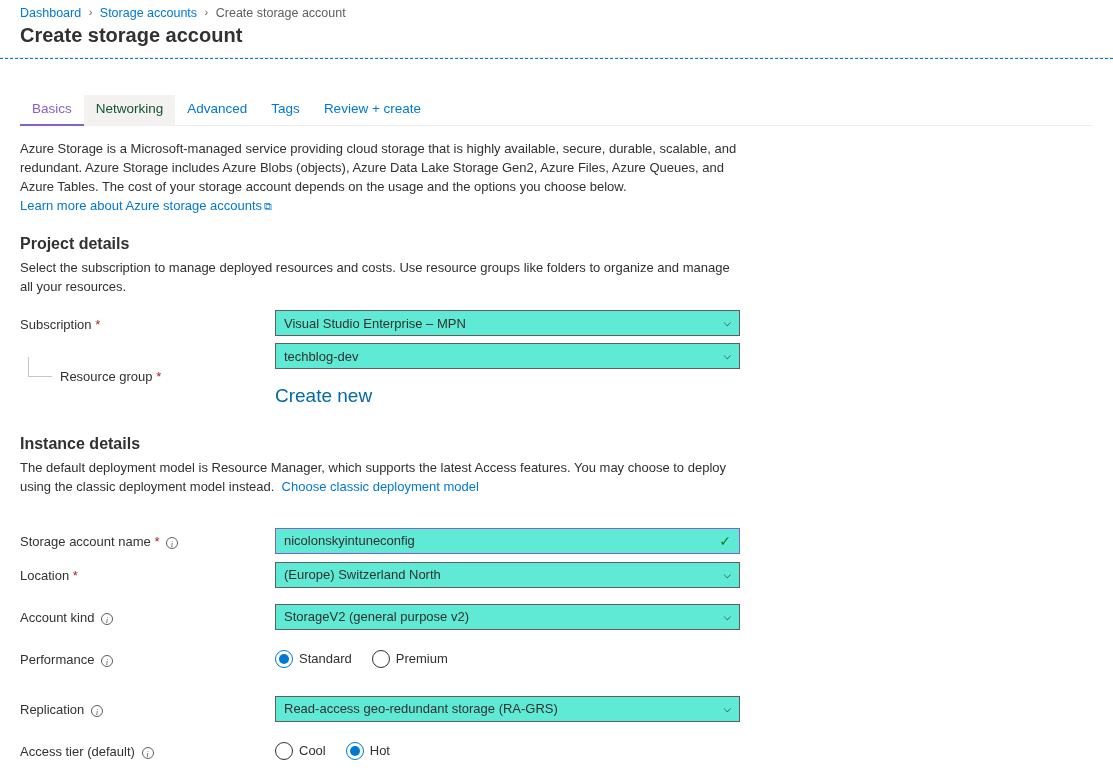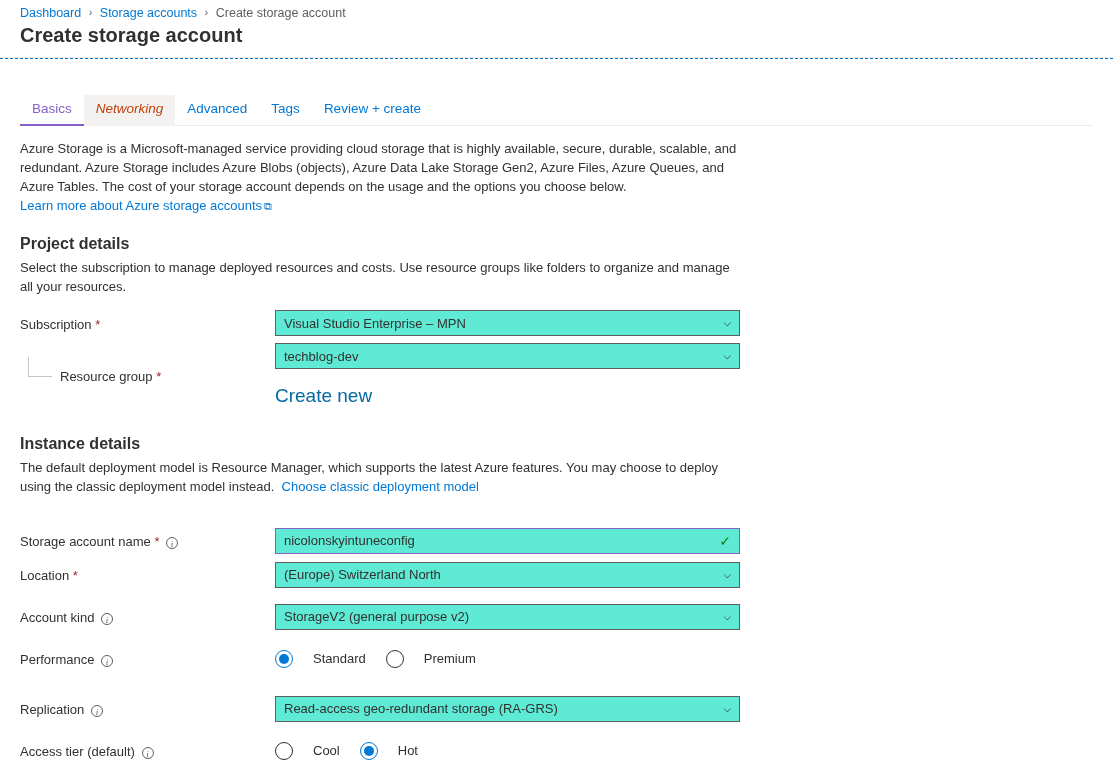--- a/index.html
+++ b/index.html
@@ -55,21 +55,21 @@
   .tab {
     padding: 6px 12px 8px 12px;
     font-size: 13.5px;
     cursor: pointer;
     color: #0078d4;
     border-bottom: 2px solid transparent;
     margin-bottom: -1px;
   }
   
   .tab-basics { color: #8661c5; border-bottom: 2px solid #8661c5; }
-  .tab-networking { color: #c2410c; background: #f3f2f1; font-style: italic; }
+  .tab-networking { color: #14532d; background: #f3f2f1; }
   .content {
     padding: 14px 20px 30px 20px;
     max-width: 760px;
   }
   .intro {
     line-height: 1.45;
   }
   .intro a { color: #0078d4; text-decoration: none; }
   .ext-icon {
     font-size: 11px;
@@ -166,21 +166,21 @@
   }
   .radio-group {
     display: flex;
     align-items: center;
     gap: 20px;
     height: 28px;
   }
   .radio-opt {
     display: flex;
     align-items: center;
-    gap: 20px;
+    gap: 6px;
     cursor: pointer;
     font-size: 13px;
   }
   .radio-circle {
     width: 18px;
     height: 18px;
     border: 1px solid #323130;
     border-radius: 50%;
     display: inline-flex;
     align-items: center;
@@ -257,21 +257,21 @@
       <div class="select">
         <span>techblog-dev</span>
         <span class="chev">⌵</span>
       </div>
       <a class="link-under">Create new</a>
     </div>
   </div>
 
   <div class="section-head" style="margin-top:28px">Instance details</div>
   <div class="section-desc">
-    <span>The default deployment model is Resource Manager, which supports the latest Azure features. You may choose to deploy using the classic deployment model instead.</span>&nbsp;
+    <span>The default deployment model is Resource Manager, which supports the latest Access features. You may choose to deploy using the classic deployment model instead.</span>&nbsp;
     <a href="#" style="color:#0078d4;text-decoration:none">Choose classic deployment model</a>
   </div>
 
   <div class="spacer-row"></div>
 
   <div class="form-row">
     <div class="form-label">
       <span>Storage account name</span> <span class="req">*</span>
       <span class="info-icon">i</span>
     </div>

